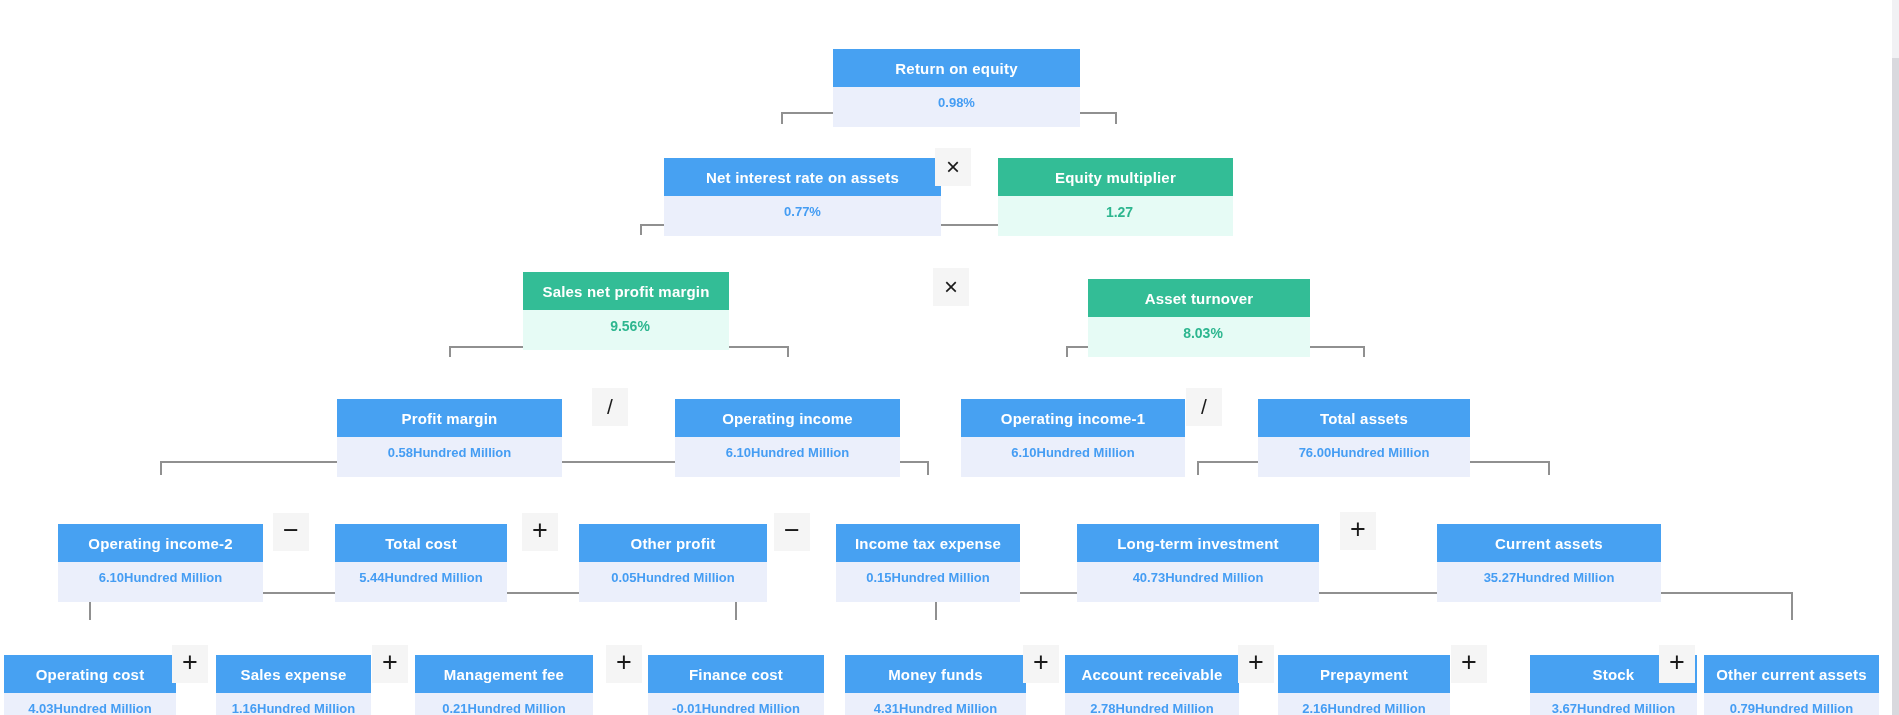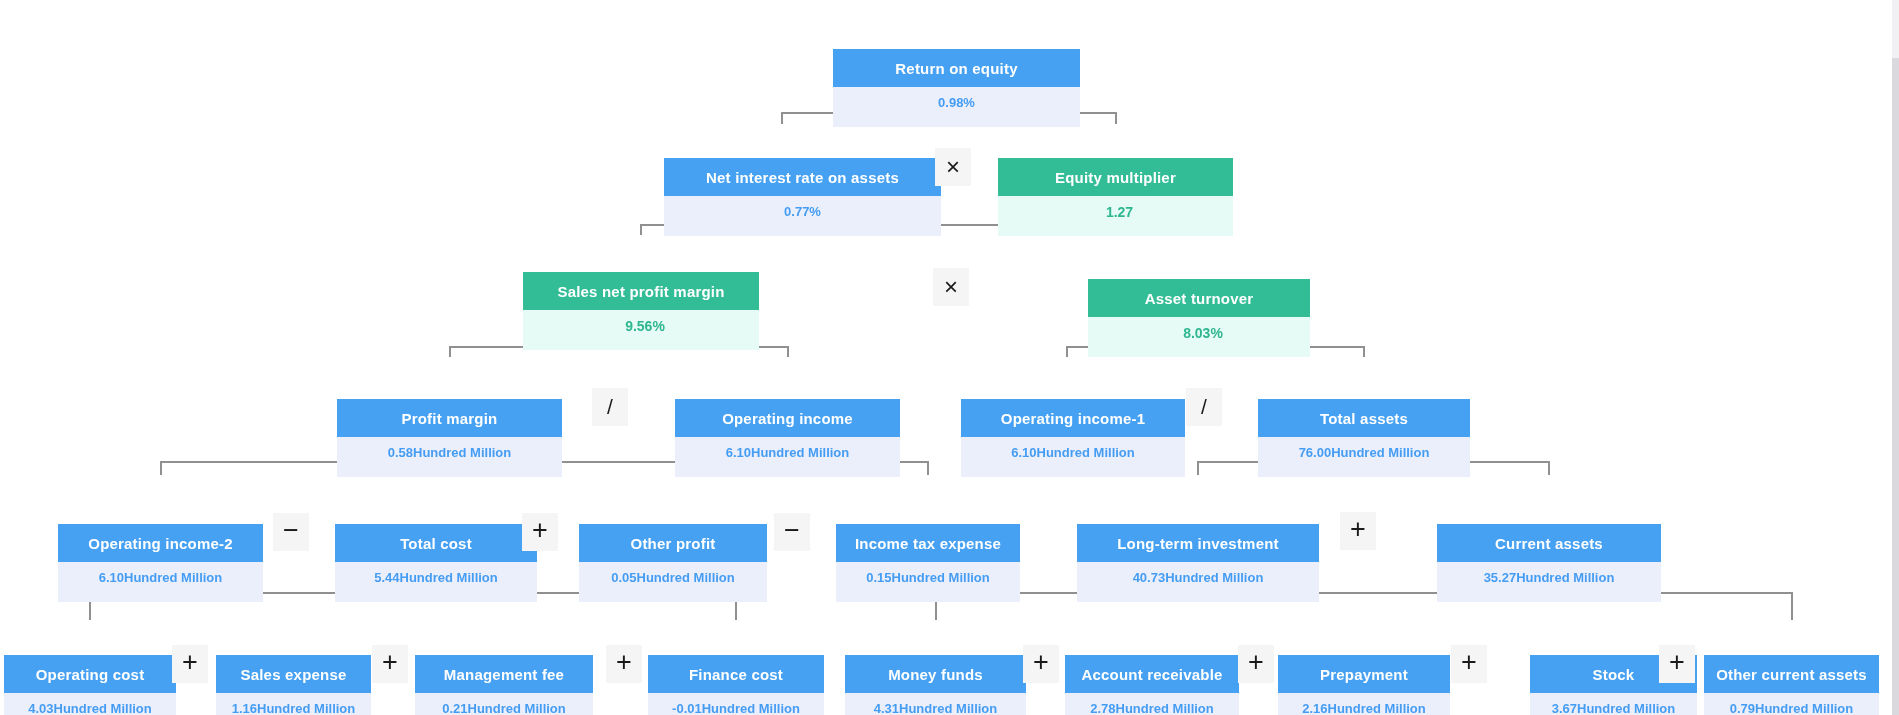--- a/index.html
+++ b/index.html
@@ -110,21 +110,21 @@
         <div class="node-value">0.98%</div>
       </div>
       <div class="node blue" style="left: 664px; top: 127px; width: 277px;">
         <div class="node-header">Net interest rate on assets</div>
         <div class="node-value">0.77%</div>
       </div>
       <div class="node green" style="left: 998px; top: 127px; width: 235px;">
         <div class="node-header">Equity multiplier</div>
         <div class="node-value">1.27</div>
       </div>
-      <div class="node green" style="left: 523px; top: 241px; width: 236px;">
+      <div class="node green" style="left: 523px; top: 241px; width: 206px;">
         <div class="node-header">Sales net profit margin</div>
         <div class="node-value">9.56%</div>
       </div>
       <div class="node green" style="left: 1088px; top: 248px; width: 222px;">
         <div class="node-header">Asset turnover</div>
         <div class="node-value">8.03%</div>
       </div>
       <div class="node blue" style="left: 337px; top: 368px; width: 225px;">
         <div class="node-header">Profit margin</div>
         <div class="node-value">0.58Hundred Million</div>
@@ -138,21 +138,21 @@
         <div class="node-value">6.10Hundred Million</div>
       </div>
       <div class="node blue" style="left: 1258px; top: 368px; width: 212px;">
         <div class="node-header">Total assets</div>
         <div class="node-value">76.00Hundred Million</div>
       </div>
       <div class="node blue" style="left: 58px; top: 493px; width: 205px;">
         <div class="node-header">Operating income-2</div>
         <div class="node-value">6.10Hundred Million</div>
       </div>
-      <div class="node blue" style="left: 335px; top: 493px; width: 202px;">
+      <div class="node blue" style="left: 335px; top: 493px; width: 172px;">
         <div class="node-header">Total cost</div>
         <div class="node-value">5.44Hundred Million</div>
       </div>
       <div class="node blue" style="left: 579px; top: 493px; width: 188px;">
         <div class="node-header">Other profit</div>
         <div class="node-value">0.05Hundred Million</div>
       </div>
       <div class="node blue" style="left: 836px; top: 493px; width: 184px;">
         <div class="node-header">Income tax expense</div>
         <div class="node-value">0.15Hundred Million</div>

